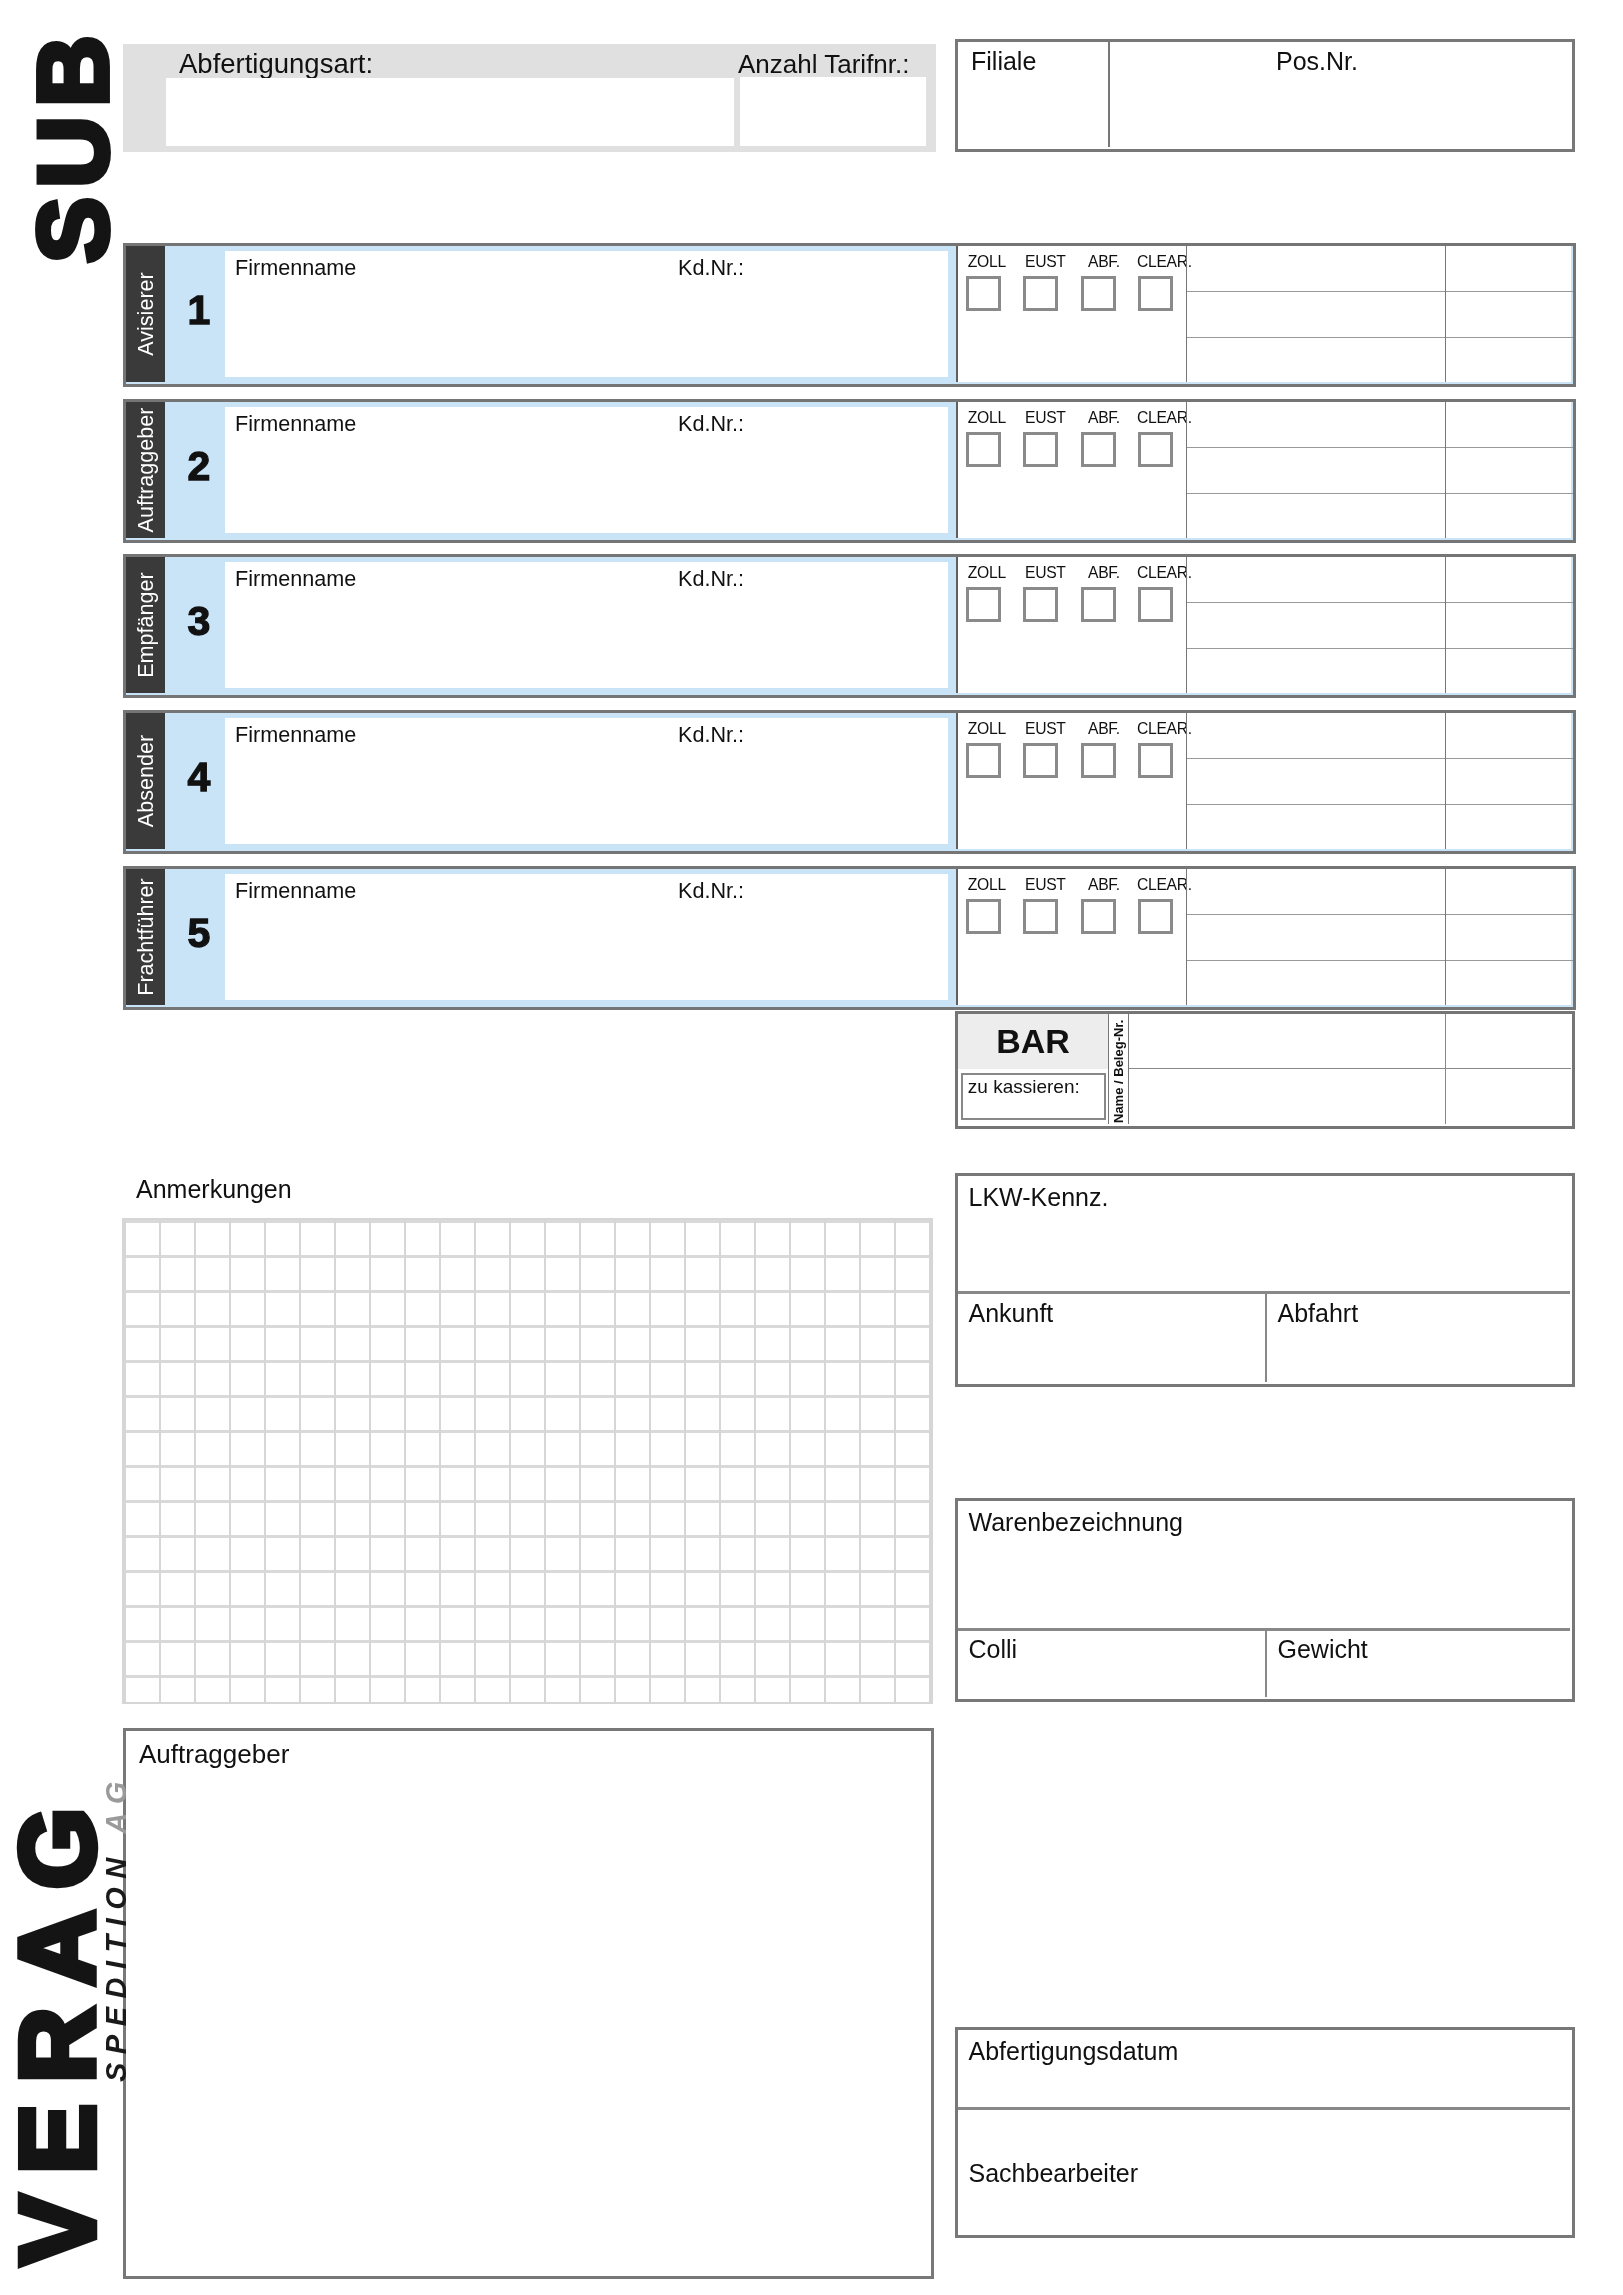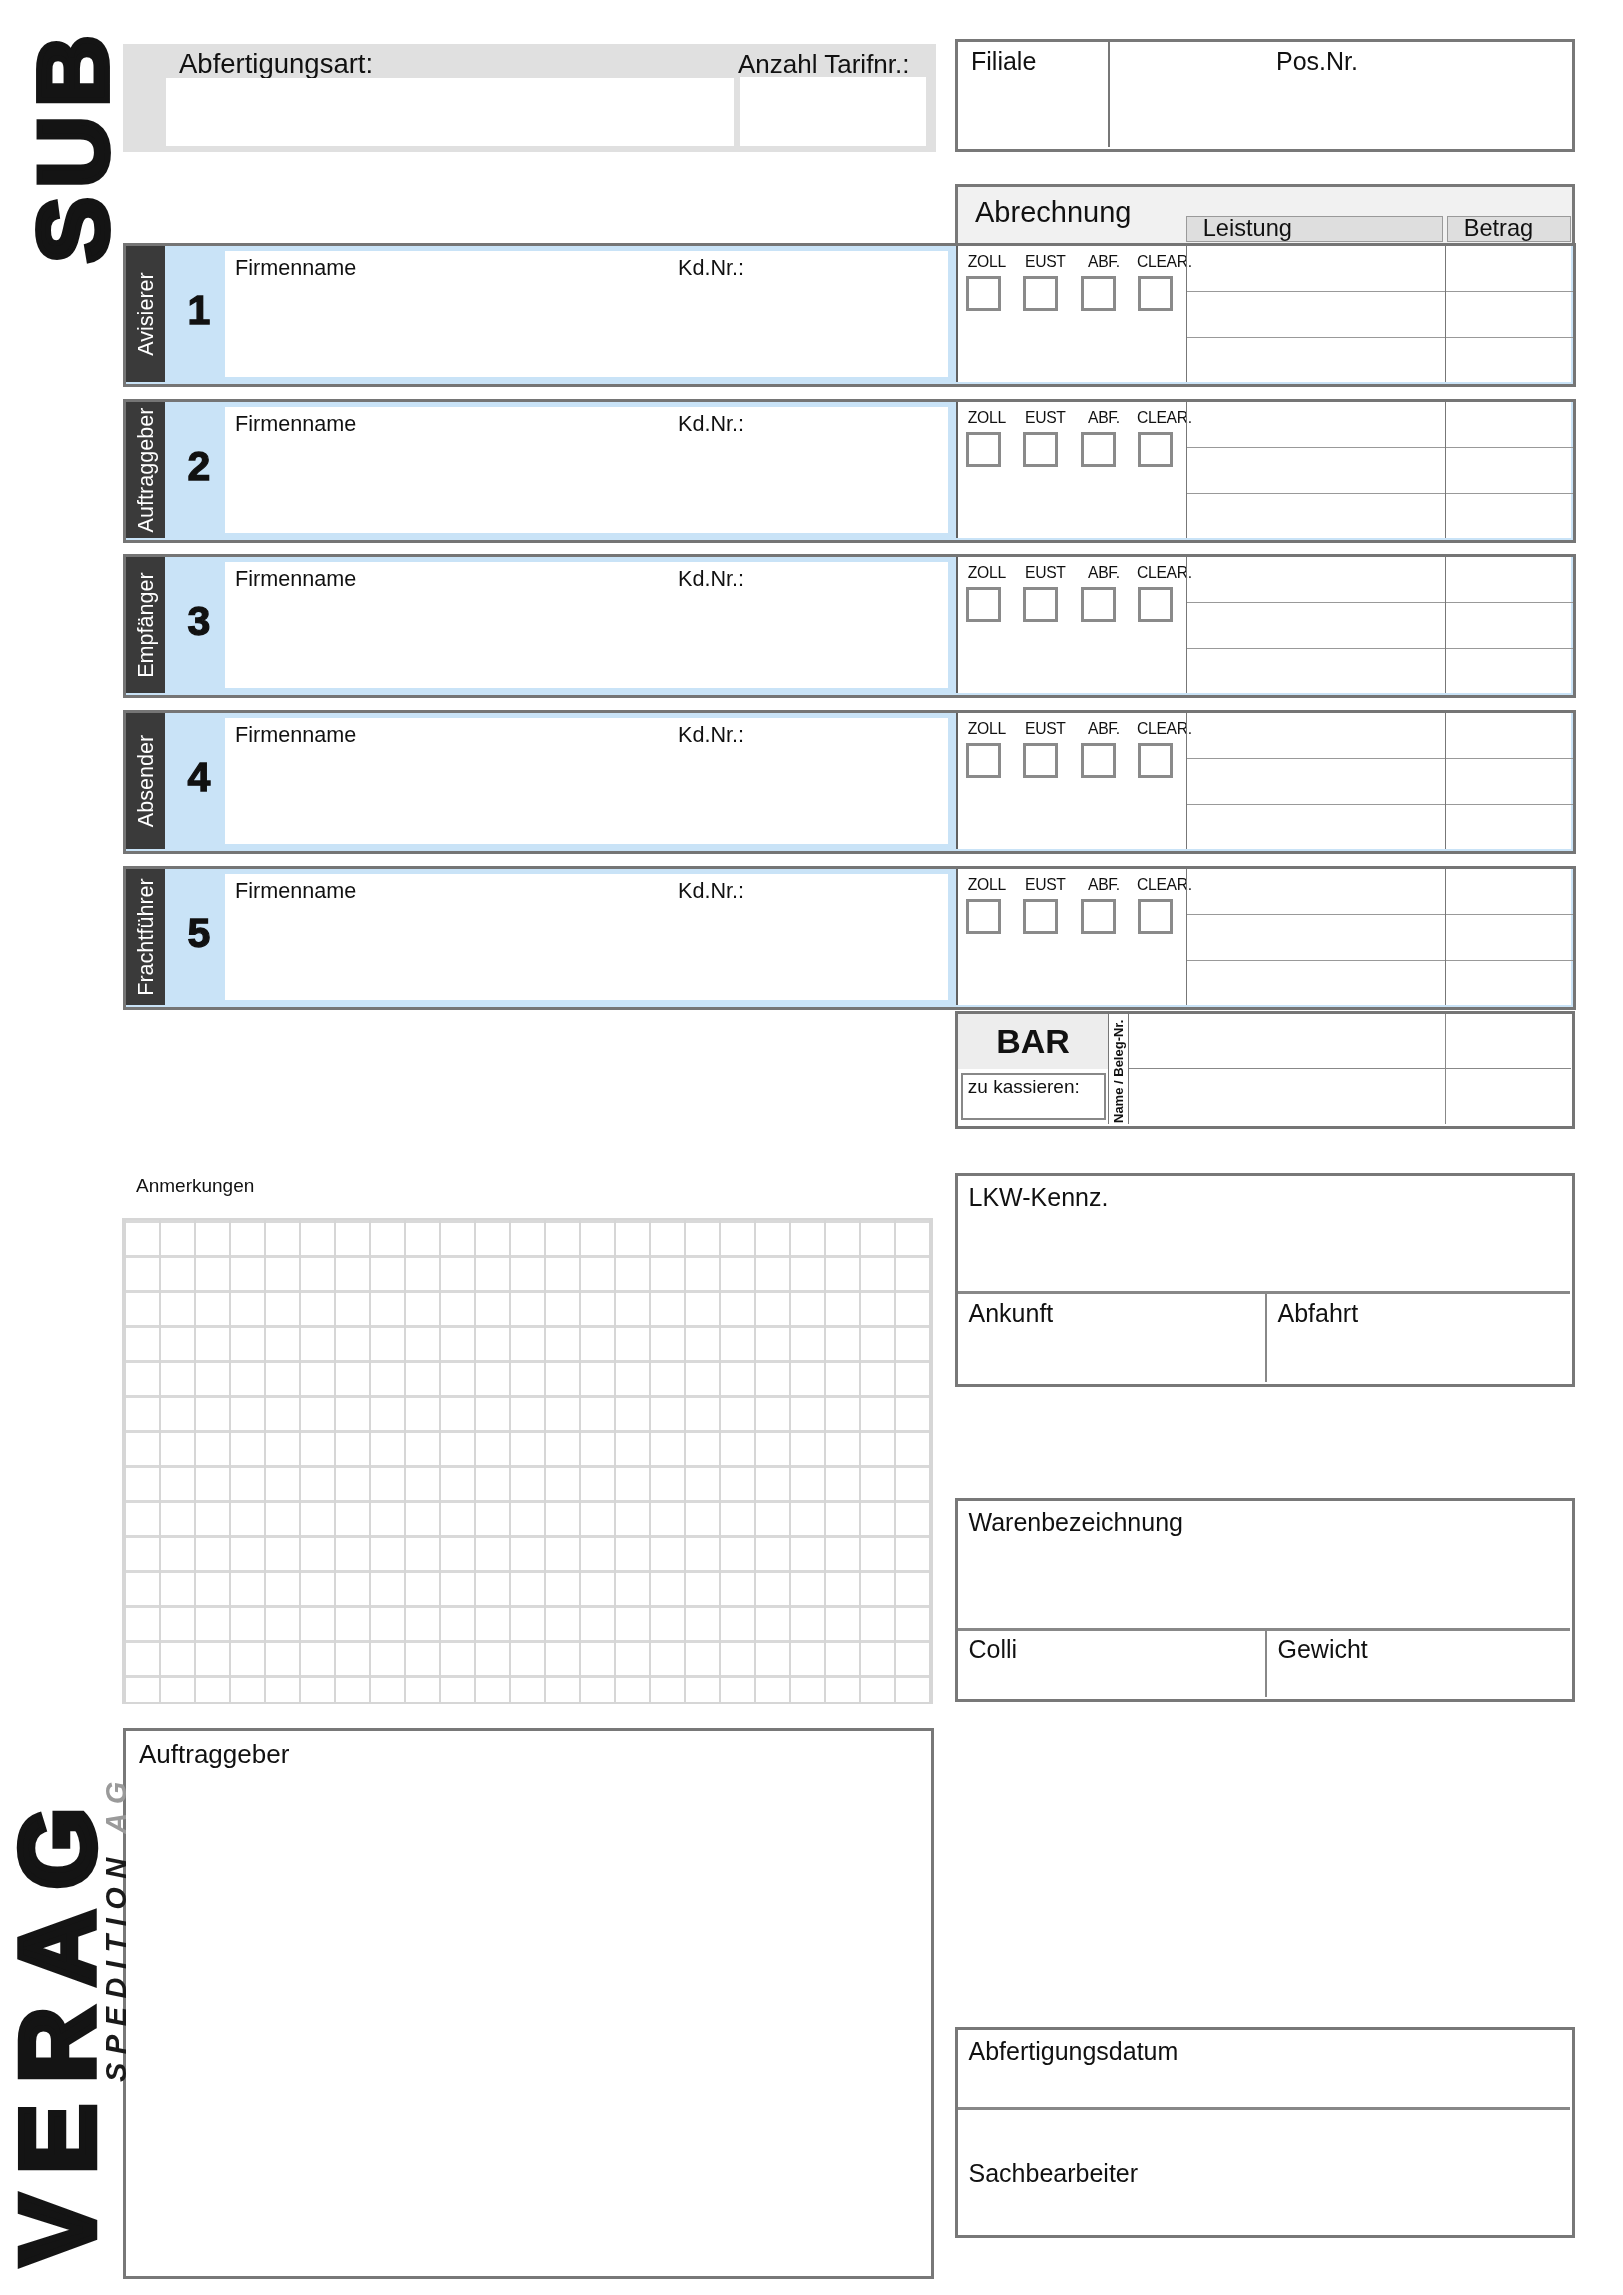--- a/index.html
+++ b/index.html
@@ -64,21 +64,21 @@
   .zu-box { left:2.6px; top:59px; width:145px; height:47px; border:2.6px solid #888; background:#fff; box-sizing:border-box; }
   .zu-lbl { left:5.2px; top:1.3px; font-size:19px; }
   .bar-strip { left:150px; top:0; width:21px; height:110px; border-left:1.3px solid #777; border-right:1.3px solid #777; box-sizing:border-box; }
   .bar-strip-label { left:152px; top:109px; width:107px; height:18.3px; line-height:18.3px; font-size:13px; font-weight:bold; }
   .bar-vline { left:487px; top:0; width:1.3px; height:110px; background:#888; }
   .bar-subline { left:171px; top:54px; width:442px; height:1.3px; background:#888; }
   .bar-leistung { left:171px; top:0; width:316px; height:110px; }
   .bar-betrag { left:488px; top:0; width:124px; height:110px; }
 
   
-  .anm-lbl { left:136px; top:1175px; font-size:19px; }
+  .anm-lbl { left:136px; top:1175px; font-size:25px; }
   .anm-grid { left:122px; top:1218px; width:811px; height:486px;
     border:2px solid #d6d6d6; box-sizing:border-box;
     background-image:
       repeating-linear-gradient(90deg, #d6d6d6 0, #d6d6d6 2px, transparent 2px, transparent 35px),
       repeating-linear-gradient(180deg, #d9d9d9 0, #d9d9d9 2.6px, transparent 2.6px, transparent 35px);
   }
 
   
   .detail-box { border:3.9px solid #787878; background:#ffffff; box-sizing:border-box; }
   .lkw-box { left:955px; top:1173px; width:620px; height:214px; }
@@ -120,25 +120,20 @@
   <div class="abs filiale-box">
     <div class="abs filiale-cell">
       <span class="abs filiale-lbl">Filiale</span>
     </div>
     <div class="abs vline"></div>
     <div class="abs posnr-cell">
       <span class="abs posnr-lbl">Pos.Nr.</span>
     </div>
   </div>
 
-  <div class="abs abr-header">
-    <div class="abs abr-title">Abrechnung</div>
-    <div class="abs hdr-cell hdr-leistung">Leistung</div>
-    <div class="abs hdr-cell hdr-betrag">Betrag</div>
-  </div>
 
   <div id="rows-container">
     <div class="party-row" style="top: 243px;">
       <div class="tab">
         <div class="rot tab-label">Avisierer</div>
       </div>
       <div class="row-number">1</div>
       <div class="company-box"></div>
       <div class="abs firmenname-lbl">Firmenname</div>
       <div class="abs kdnr-lbl">Kd.Nr.:</div>

